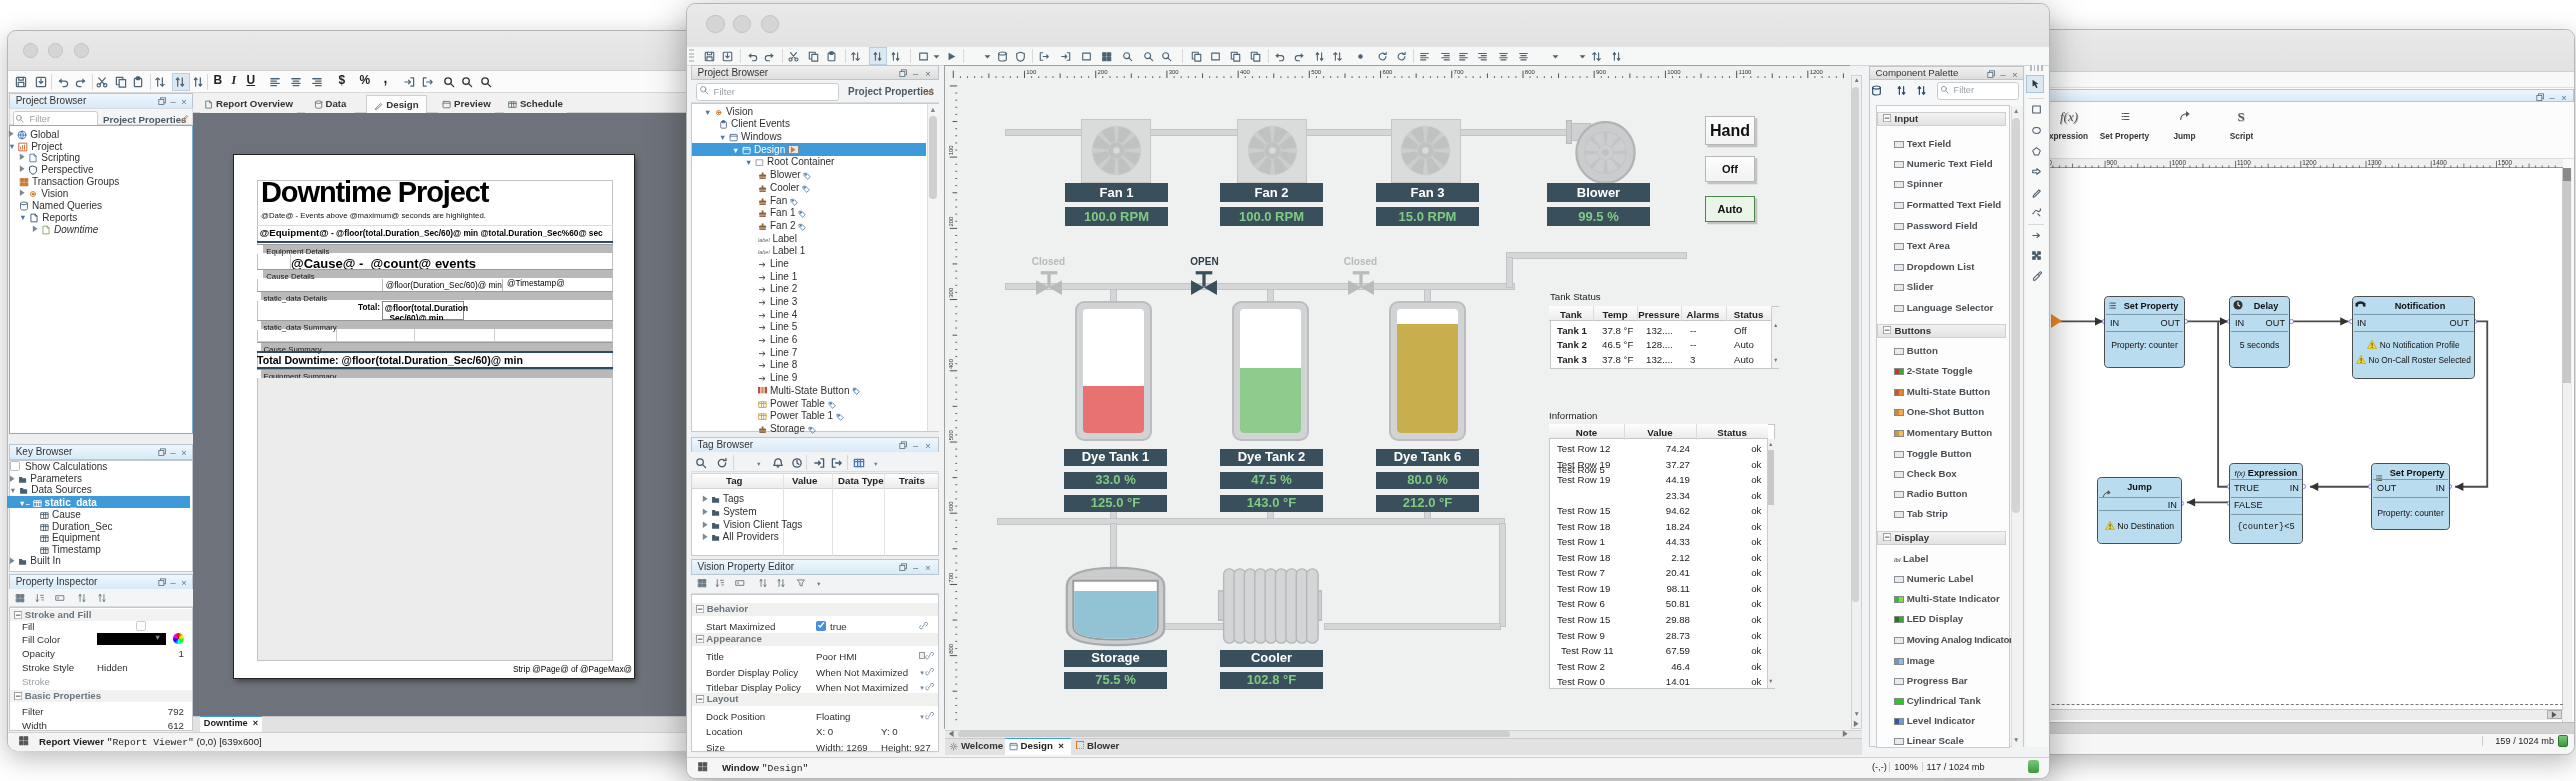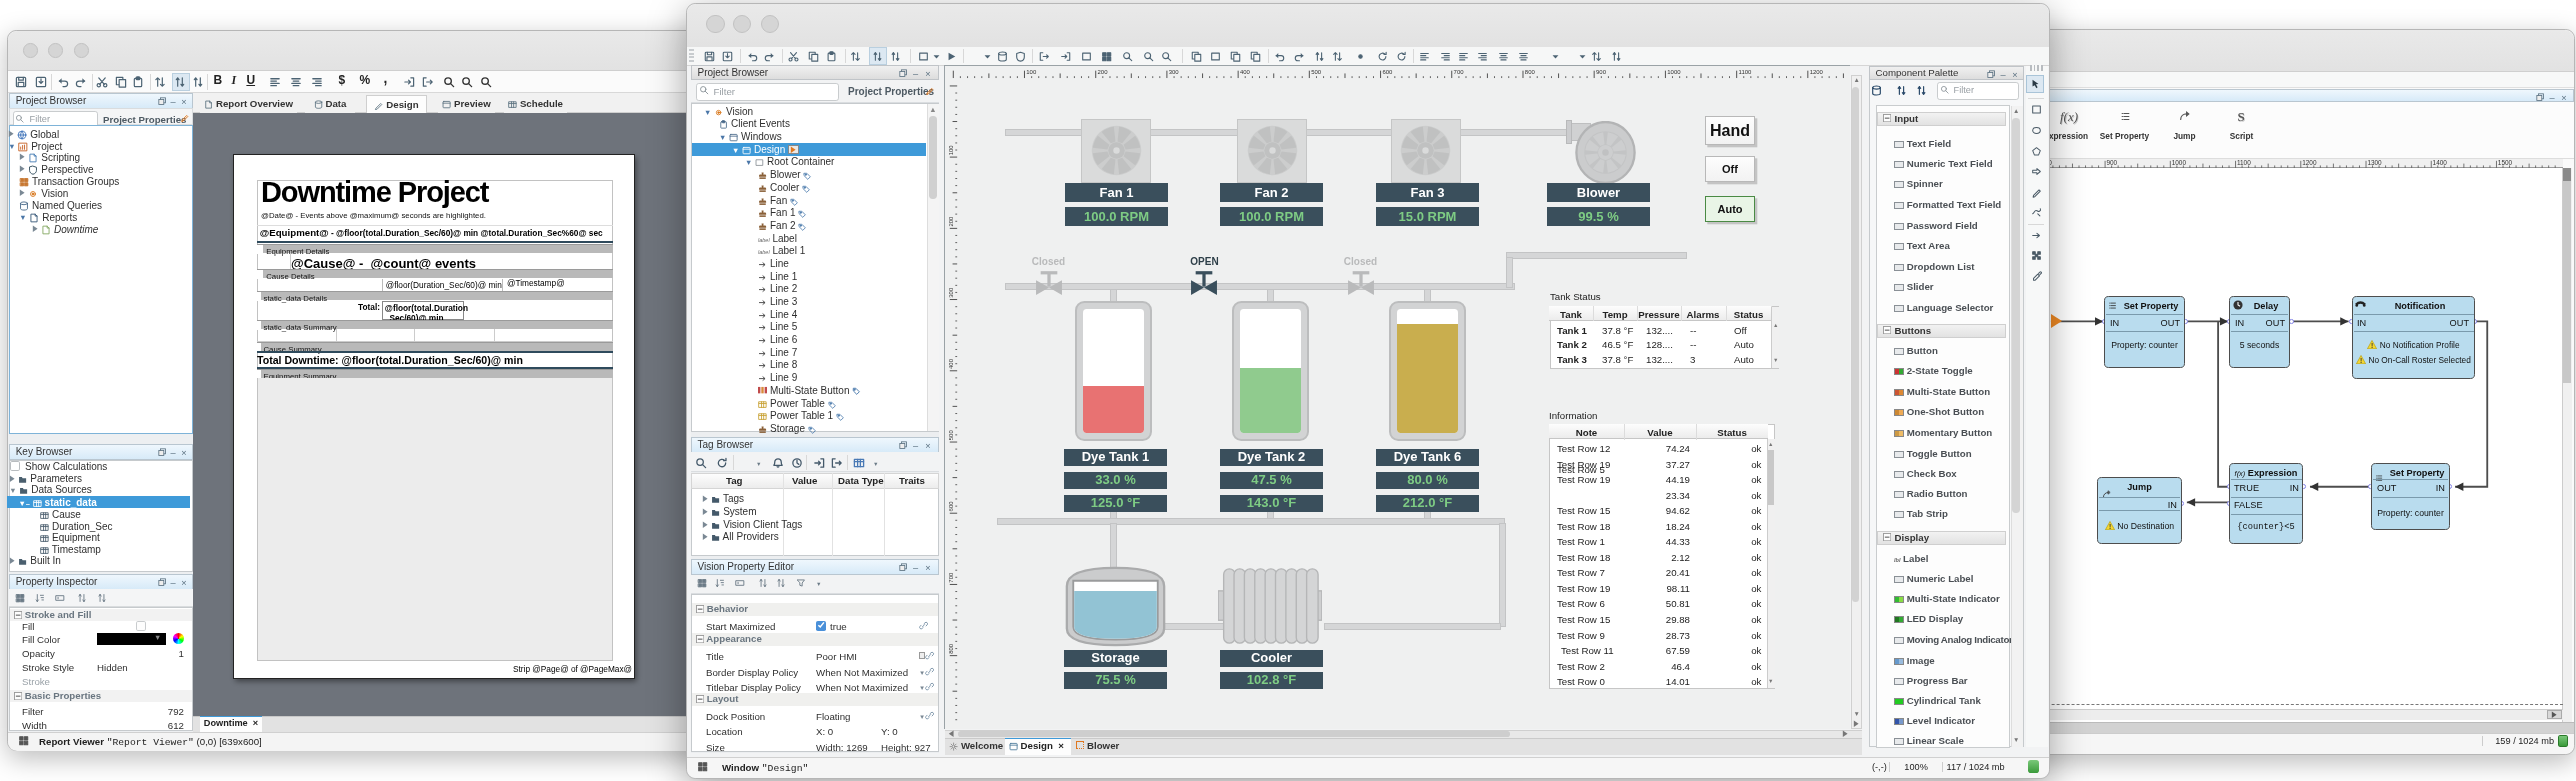--- a/index.html
+++ b/index.html
@@ -1501,21 +1501,21 @@
     </svg> Design &nbsp;×</div>
 <div class="ab" style="left:1076px;top:738px;width:57px;height:16.5px;font-size:9.7px;font-weight:bold;color:#333;line-height:15.6px"><span style="display:inline-block;width:8.3px;height:8.3px;border:1.8px solid #e07820;border-right-style:dotted;border-bottom-style:dotted"></span> Blower</div>
 <div class="ab" style="left:687px;top:757px;width:1362px;height:21px;background:#f6f6f6;border-top:0.9px solid #d0d0d0;border-radius:0 0 9.2px 9.2px"></div>
 <svg class="ab" style="left:697px;top:761px" width="11" height="11" viewBox="0 0 13 13" fill="none" stroke="#555" stroke-width="1.2" stroke-linecap="round" stroke-linejoin="round">
     <rect x="2" y="2" width="4" height="4" fill="#555"></rect>
     <rect x="7.5" y="2" width="4" height="4" fill="#555"></rect>
     <rect x="2" y="7.5" width="4" height="4" fill="#555"></rect>
     <rect x="7.5" y="7.5" width="4" height="4" fill="#555"></rect>
   </svg>
 <div class="ab" style="left:722px;top:762px;font-size:9.7px;color:#222"><b>Window</b> <span style="font-family:'Liberation Mono',monospace">"Design"</span></div>
-<div class="ab" style="left:1872px;top:762px;font-size:9.2px;color:#222">(-,-) <span style="border-left:0.9px solid #ccc;padding:0 14px">100%</span><span style="border-left:0.9px solid #ccc;padding-left:3.7px">117 / 1024 mb</span></div>
+<div class="ab" style="left:1872px;top:762px;font-size:9.2px;color:#222">(-,-) <span style="border-left:0.9px solid #ccc;padding:0 4px">100%</span><span style="border-left:0.9px solid #ccc;padding-left:3.7px">117 / 1024 mb</span></div>
 <div class="ab" style="left:2028px;top:760px;width:11px;height:13px;background:linear-gradient(#7ac87a,#3a9a3a);border-radius:2.8px"></div>
 <div class="ab" style="left:1869px;top:66px;width:155px;height:681px;background:#f6f7f8;border:0.9px solid #c6cacd"></div>
 <div class="pheadg" style="left:1869px;top:66px;width:155px;height:13.8px;font-size:9.7px">Component Palette<span class="dock" style="right:27.6px"><svg width="8.3" height="8.3" viewBox="0 0 10 10" style="vertical-align:0px">
         <rect x="3" y="1" width="6" height="6" fill="none" stroke="currentColor"></rect>
         <rect x="1" y="3" width="6" height="6" fill="#eee" stroke="currentColor"></rect>
       </svg></span><span class="dock" style="right:17.5px">–</span><span class="dock" style="right:5.5px">×</span></div>
 <svg class="ab" style="left:1871px;top:85px" width="11" height="11" viewBox="0 0 13 13" fill="none" stroke="#2a4a6a" stroke-width="1.4" stroke-linecap="round" stroke-linejoin="round">
     <ellipse cx="6.5" cy="3" rx="4.5" ry="1.8"></ellipse>
     <path d="M2 3v7c0 1 2 1.8 4.5 1.8S11 11 11 10V3"></path>
   </svg>

